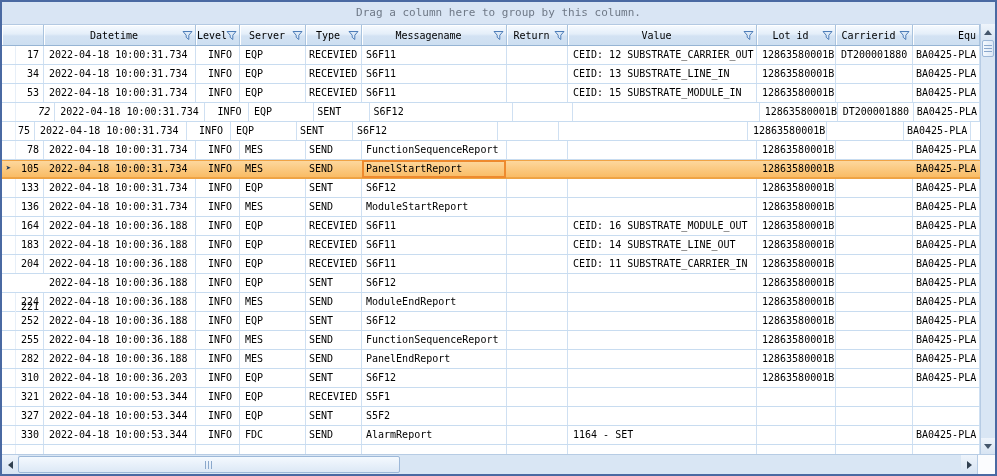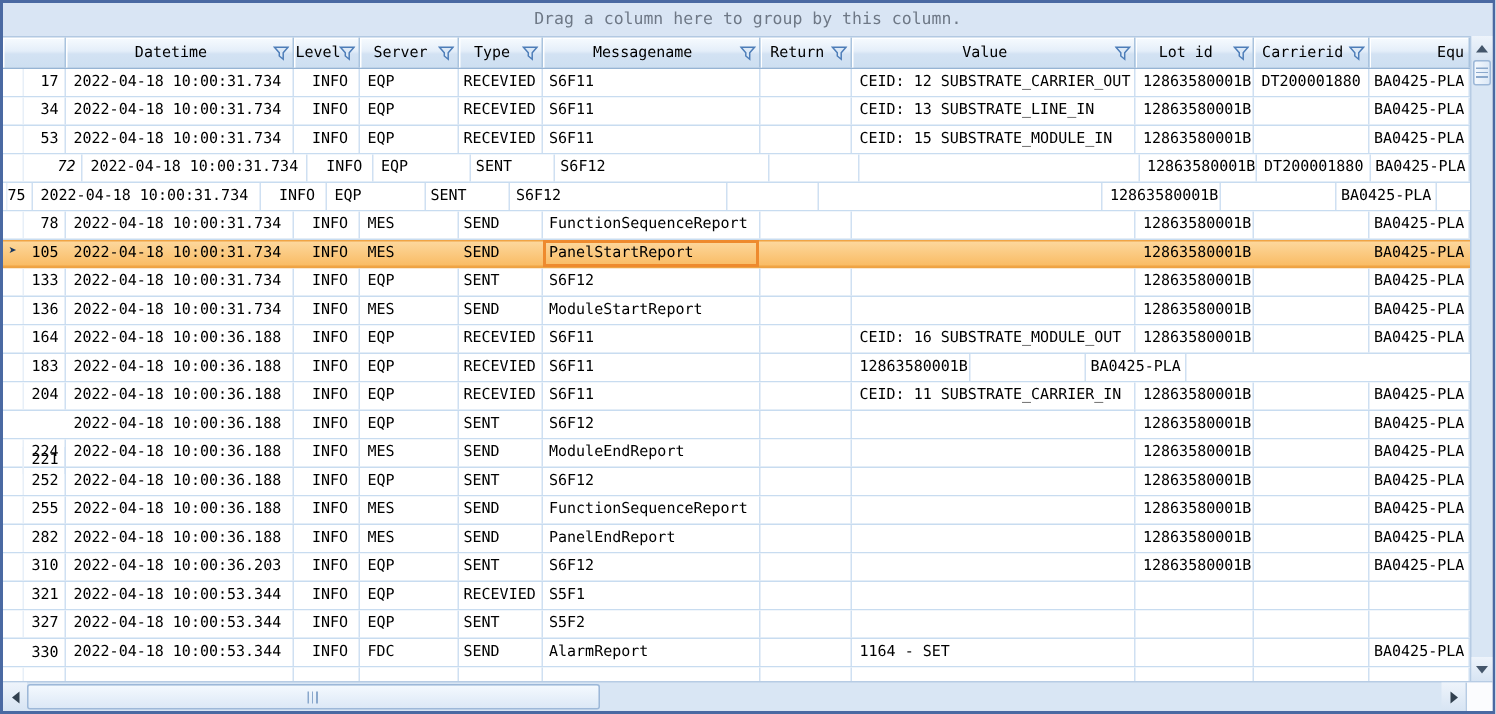--- a/index.html
+++ b/index.html
@@ -232,21 +232,21 @@
     <div class="cell" data-col="server" style="width: 66px;">EQP</div>
     <div class="cell" data-col="type" style="width: 56px;">SENT</div>
     <div class="cell" data-col="message" style="width: 145px;">S6F12</div>
     <div class="cell" data-col="return" style="width: 61px;"></div>
     <div class="cell" data-col="value" style="width: 189px;"></div>
     <div class="cell" data-col="lotid" style="width: 79px;">12863580001B</div>
     <div class="cell" data-col="carrierid" style="width: 77px;">DT200001880</div>
     <div class="cell" data-col="eq" style="width: 67px;">BA0425-PLA</div>
   </div>
           <div class="row">
-    <div class="cell c-num" data-col="num" style="width: 20px;">
+    <div class="cell c-num" data-col="num" style="width: 33px;">
       <span class="arrow"></span>
       <span class="rownum">75</span>
     </div>
     <div class="cell" data-col="datetime" style="width: 152px;">2022-04-18 10:00:31.734</div>
     <div class="cell" data-col="level" style="width: 44px;">INFO</div>
     <div class="cell" data-col="server" style="width: 66px;">EQP</div>
     <div class="cell" data-col="type" style="width: 56px;">SENT</div>
     <div class="cell" data-col="message" style="width: 145px;">S6F12</div>
     <div class="cell" data-col="return" style="width: 61px;"></div>
     <div class="cell" data-col="value" style="width: 189px;"></div>
@@ -338,20 +338,21 @@
     <div class="cell c-num" data-col="num" style="width: 42px;">
       <span class="arrow"></span>
       <span class="rownum">183</span>
     </div>
     <div class="cell" data-col="datetime" style="width: 152px;">2022-04-18 10:00:36.188</div>
     <div class="cell" data-col="level" style="width: 44px;">INFO</div>
     <div class="cell" data-col="server" style="width: 66px;">EQP</div>
     <div class="cell" data-col="type" style="width: 56px;">RECEVIED</div>
     <div class="cell" data-col="message" style="width: 145px;">S6F11</div>
     <div class="cell" data-col="return" style="width: 61px;"></div>
+    <div class="cell" data-col="value" style="width: 189px;">CEID: 14 SUBSTRATE_LINE_OUT</div>
     <div class="cell" data-col="lotid" style="width: 79px;">12863580001B</div>
     <div class="cell" data-col="carrierid" style="width: 77px;"></div>
     <div class="cell" data-col="eq" style="width: 67px;">BA0425-PLA</div>
   </div>
           <div class="row">
     <div class="cell c-num" data-col="num" style="width: 42px;">
       <span class="arrow"></span>
       <span class="rownum">204</span>
     </div>
     <div class="cell" data-col="datetime" style="width: 152px;">2022-04-18 10:00:36.188</div>
@@ -487,21 +488,21 @@
     <div class="cell" data-col="server" style="width: 66px;">EQP</div>
     <div class="cell" data-col="type" style="width: 56px;">SENT</div>
     <div class="cell" data-col="message" style="width: 145px;">S5F2</div>
     <div class="cell" data-col="return" style="width: 61px;"></div>
     <div class="cell" data-col="value" style="width: 189px;"></div>
     <div class="cell" data-col="lotid" style="width: 79px;"></div>
     <div class="cell" data-col="carrierid" style="width: 77px;"></div>
     <div class="cell" data-col="eq" style="width: 67px;"></div>
   </div>
           <div class="row">
-    <div class="cell c-num" data-col="num" style="width: 42px; align-items: center;">
+    <div class="cell c-num" data-col="num" style="width: 42px;">
       <span class="arrow"></span>
       <span class="rownum">330</span>
     </div>
     <div class="cell" data-col="datetime" style="width: 152px;">2022-04-18 10:00:53.344</div>
     <div class="cell" data-col="level" style="width: 44px;">INFO</div>
     <div class="cell" data-col="server" style="width: 66px;">FDC</div>
     <div class="cell" data-col="type" style="width: 56px;">SEND</div>
     <div class="cell" data-col="message" style="width: 145px;">AlarmReport</div>
     <div class="cell" data-col="return" style="width: 61px;"></div>
     <div class="cell" data-col="value" style="width: 189px;">1164 - SET</div>

